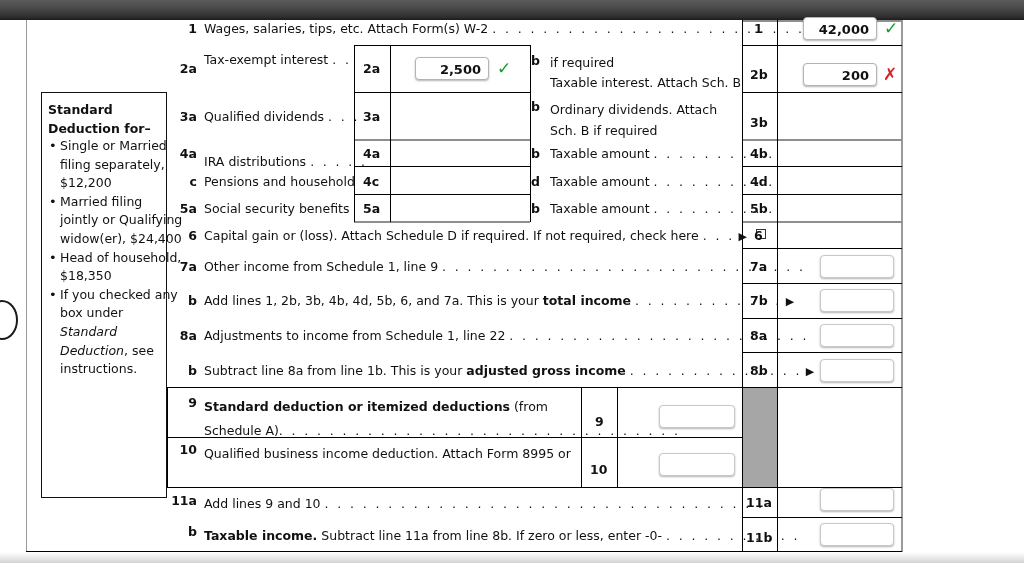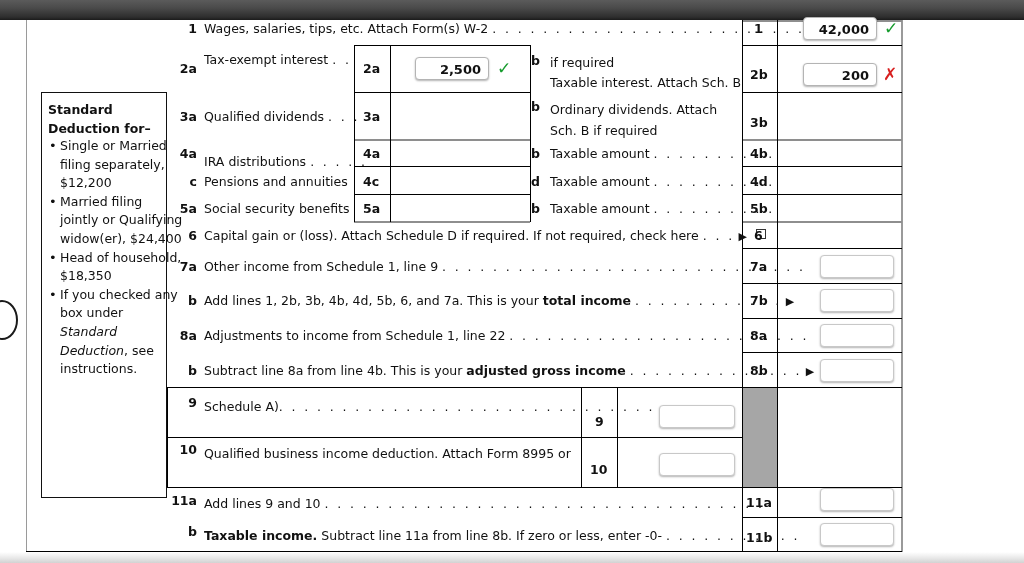--- a/index.html
+++ b/index.html
@@ -238,21 +238,21 @@
 
   <div class="lineno" style="left:520px;top:146px;width:20px;">b</div>
   <div class="desc" style="left:550px;top:146px;">
     <span>Taxable amount</span>
     <span class="dots">. . . . . . . . . .</span>
   </div>
   <div class="boxno" style="left:750px;top:146px;">4b</div>
 
   <div class="lineno" style="left:165px;top:174px;width:32px;">c</div>
   <div class="desc" style="left:204px;top:174px;">
-    <span>Pensions and annuities</span>
+    <span>Pensions and household</span>
   </div>
   <div class="boxno" style="left:363px;top:174px;">4c</div>
 
   <div class="lineno" style="left:520px;top:174px;width:20px;">d</div>
   <div class="desc" style="left:550px;top:174px;">
     <span>Taxable amount</span>
     <span class="dots">. . . . . . . . . .</span>
   </div>
   <div class="boxno" style="left:750px;top:174px;">4d</div>
 
@@ -304,31 +304,32 @@
     <span>Adjustments to income from Schedule 1, line 22</span>
     <span class="dots">. . . . . . . . . . . . . . . . . . . . . . . .</span>
   </div>
   <div class="boxno" style="left:750px;top:328px;">8a</div>
   <div class="field" style="left:820px;top:324px;width:74px;height:23px;">
     <span class="val"></span>
   </div>
 
   <div class="lineno" style="left:165px;top:363px;width:32px;">b</div>
   <div class="desc" style="left:204px;top:363px;">
-    <span>Subtract line 8a from line 4b. This is your </span><b>adjusted gross income</b>
+    <span>Subtract line 8a from line 1b. This is your </span><b>adjusted gross income</b>
     <span class="dots">. . . . . . . . . . . . . .</span>
     <span class="arrow">▶</span>
   </div>
   <div class="boxno" style="left:750px;top:363px;">8b</div>
   <div class="field" style="left:820px;top:359px;width:74px;height:23px;">
     <span class="val"></span>
   </div>
 
   <div class="lineno" style="left:165px;top:395px;width:32px;">9</div>
   <div class="desc" style="left:204px;top:395px;line-height:24px;">
+    <div><b>Standard deduction or itemized deductions</b><span> (from</span></div>
     <div><span>Schedule A)</span><span class="dots">. . . . . . . . . . . . . . . . . . . . . . . . . . . . . . . .</span></div>
   </div>
   <div class="boxno" style="left:595px;top:414px;">9</div>
   <div class="field" style="left:659px;top:405px;width:76px;height:23px;">
     <span class="val"></span>
   </div>
 
   <div class="lineno" style="left:165px;top:442px;width:32px;">10</div>
   <div class="desc" style="left:204px;top:442px;line-height:24px;">
     <div>Qualified business income deduction. Attach Form 8995 or</div>

